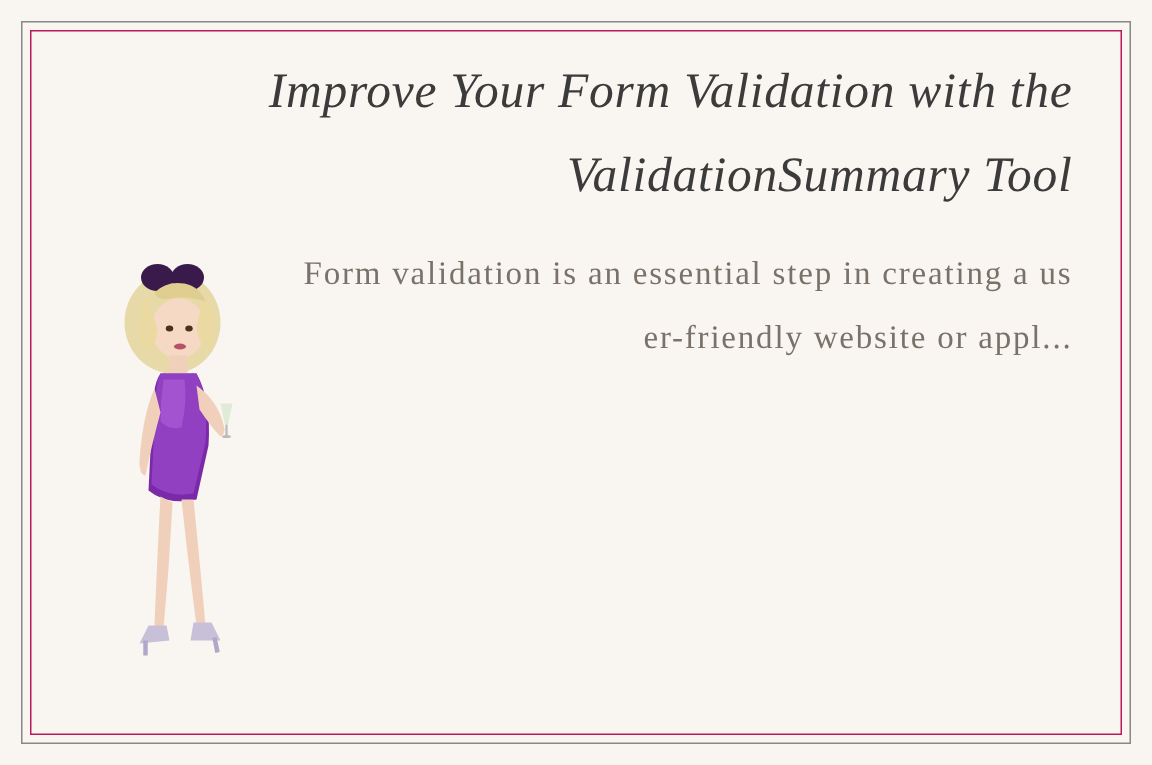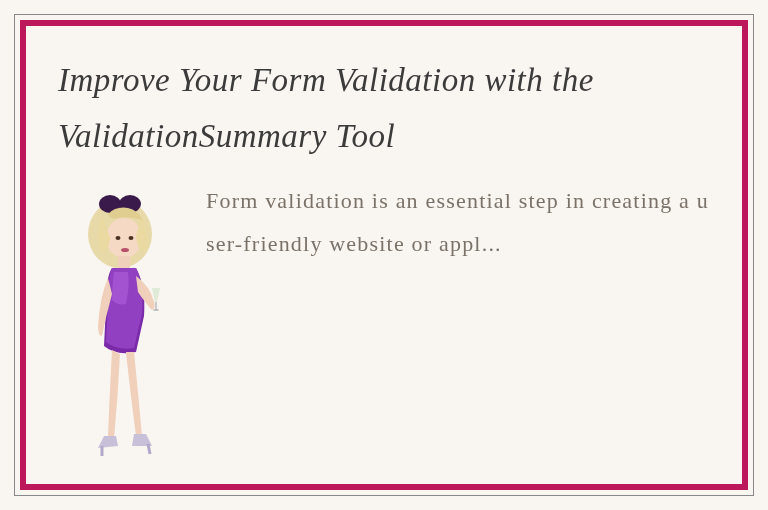--- a/index.html
+++ b/index.html
@@ -17,22 +17,23 @@
     right: 14px;
     bottom: 14px;
     border: 1px solid #888;
   }
   .inner-border {
     position: absolute;
     top: 20px;
     left: 20px;
     right: 20px;
     bottom: 20px;
-    border: 6px solid #be185d;
-    padding: 26px 32px 20px 32px;
+    border: 1px solid #be185d;
+    padding: 12px 32px 20px 32px;
+    text-align: right;
   }
   .title {
     font-family: "Brush Script MT", "Segoe Script", cursive;
     font-style: italic;
     font-size: 33px;
     line-height: 1.7;
     color: #3b3b3b;
     font-weight: 500;
     letter-spacing: 0.5px;
     margin-bottom: 12px;

